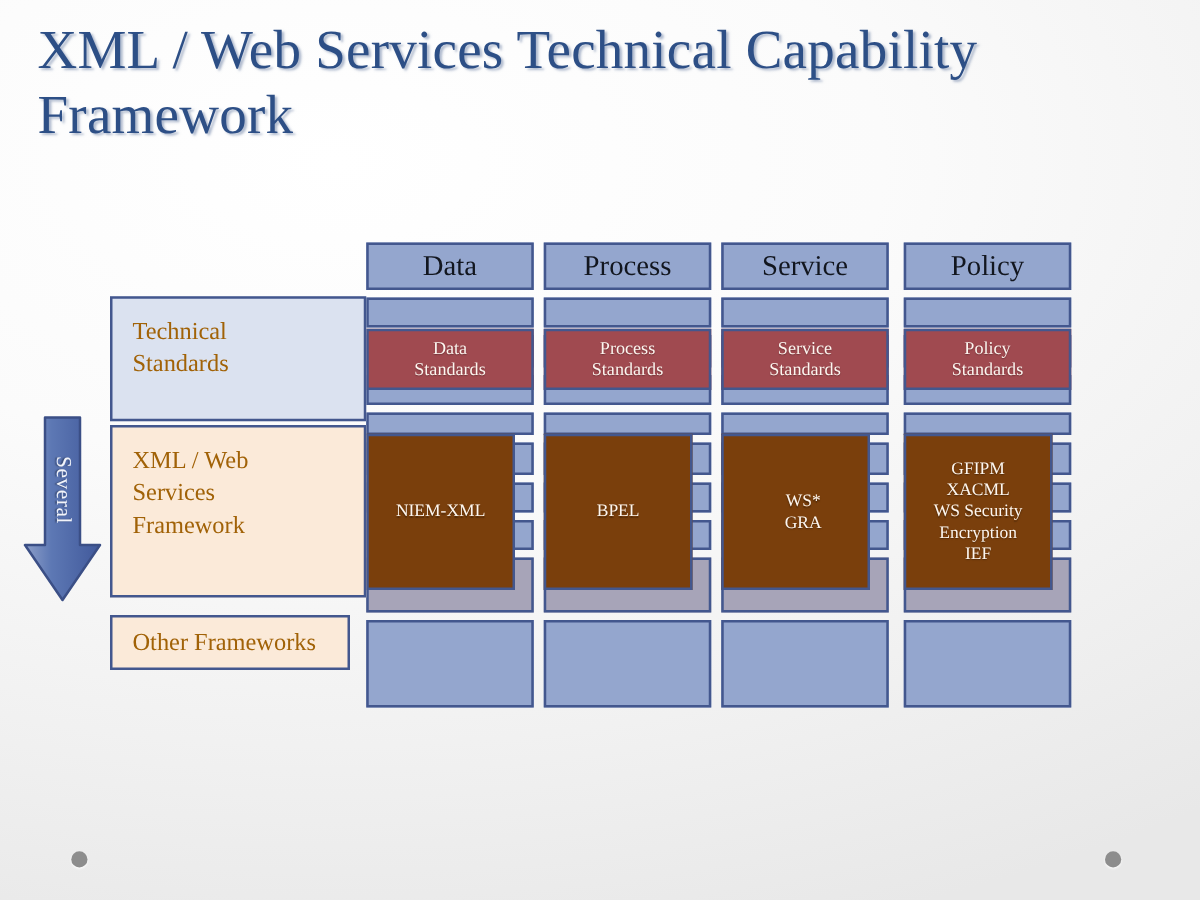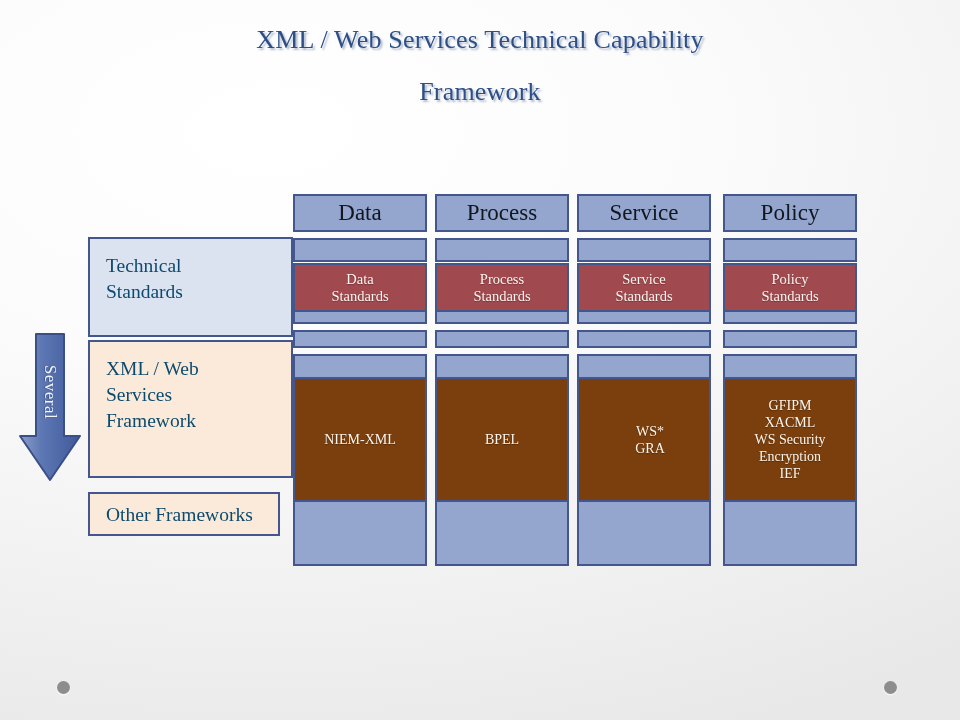--- a/index.html
+++ b/index.html
@@ -22,23 +22,22 @@
       radial-gradient(ellipse 120% 90% at 28% 18%, #ffffff 0%, #fbfbfb 38%, #f1f1f1 72%, #e8e8e8 100%);
     overflow: hidden;
   }
 
   
   #title {
     position: absolute;
     left: 30px;
     top: 14px;
     width: 900px;
-    text-align: center;
     font-family: "Liberation Serif", serif;
-    font-size: 26px;
+    font-size: 44px;
     line-height: 52px;
     font-weight: normal;
     color: #2d4f86;
     letter-spacing: 0.2px;
     text-shadow: 2px 2px 2px rgba(110,130,165,0.55);
     white-space: pre-line;
   }
 
   
   .col {
@@ -95,49 +94,48 @@
   }
   .redbox.c0 { left: 293px; }
   .redbox.c1 { left: 435px; }
   .redbox.c2 { left: 577px; }
   .redbox.c3 { left: 723px; }
 
   
   .brownbox {
     position: absolute;
     box-sizing: border-box;
-    width: 134px;
+    width: 119px;
     height: 125px;
     top: 347px;
     background: #7a3f0c;
     border: 2px solid #43578e;
     color: #fdf6ef;
     font-size: 14px;
     line-height: 17px;
     text-align: center;
     display: flex;
     align-items: center;
     justify-content: center;
     white-space: pre-line;
     text-shadow: 0 1px 1px rgba(0,0,0,0.35);
-    margin-top: 30px;
   }
   .brownbox.c0 { left: 293px; }
   .brownbox.c1 { left: 435px; }
   .brownbox.c2 { left: 577px; padding-left: 12px; }
   .brownbox.c3 { left: 723px; }
 
   
   .rowlabel {
     position: absolute;
     box-sizing: border-box;
     border: 2px solid #43578e;
     font-size: 19.5px;
     line-height: 26px;
-    color: #0c4a6e;
+    color: #a16207;
     padding: 14px 0 0 16px;
     white-space: pre-line;
   }
   #row-tech {
     left: 88px; top: 237px;
     width: 205px; height: 100px;
     background: #dbe2f0;
   }
   #row-xml {
     left: 88px; top: 340px;

